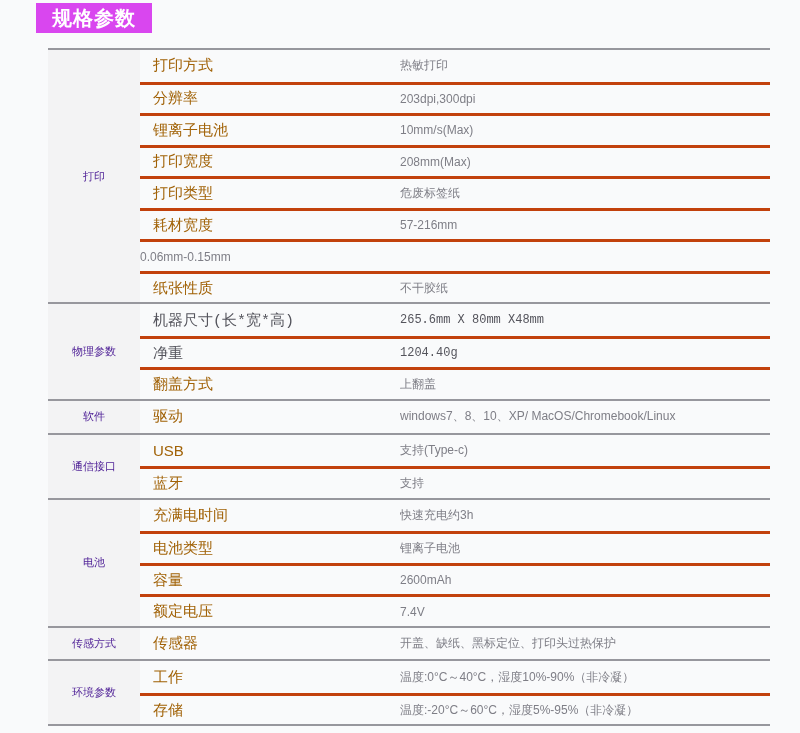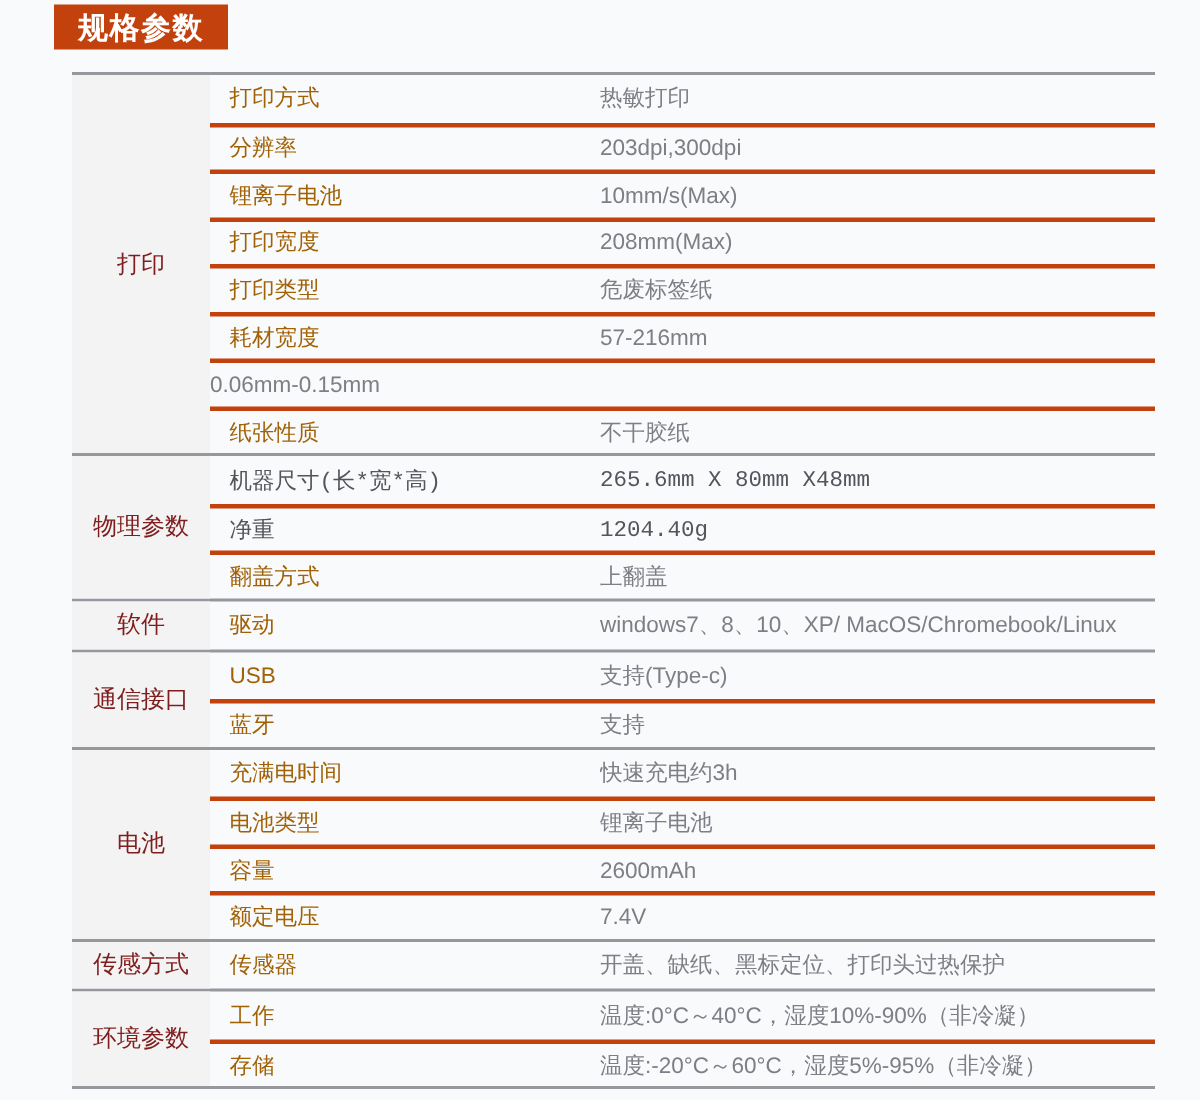--- a/index.html
+++ b/index.html
@@ -19,46 +19,46 @@
   }
   .spec-table {
     position:absolute; left:48px; top:48px; width:722px;
     border-bottom:2px solid #97979d;
   }
   .section { display:flex; border-top:2px solid #97979d; }
   .cat {
     width:92px; flex:0 0 92px;
     background:#f3f3f4;
     display:flex; align-items:center; justify-content:center;
-    color:#7f1d1d; font-size:16px;
+    color:#4c1d95; font-size:11px;
   }
   .rows { flex:1; min-width:0; }
   .row {
     height:31.55px;
     display:flex; align-items:center;
     border-top:3px solid #c2410c;
   }
   .row:first-child { border-top:none; }
   .label {
     width:260px; flex:0 0 260px;
     padding-left:13px;
     color:#a16207; font-size:15px;
     white-space:nowrap; overflow:hidden;
   }
   .value {
     flex:1;
-    color:#7e7e86; font-size:15px;
+    color:#7e7e86; font-size:12px;
     white-space:nowrap; overflow:hidden;
   }
   .row.em .label, .row.em .value { color:#54545c;font-family:Liberation Mono, monospace; }
 </style>
 </head>
 <body>
 
-<div class="badge" style="background: #c2410c; color: rgb(255, 255, 255);">规格参数</div>
+<div class="badge" style="background: #d946ef; color: rgb(255, 255, 255);">规格参数</div>
 
 <div class="spec-table">
     <div class="section">
       <div class="cat">打印</div>
       <div class="rows">
         <div class="row">
           <div class="label">打印方式</div>
           <div class="value">热敏打印</div>
         </div>
         <div class="row">

